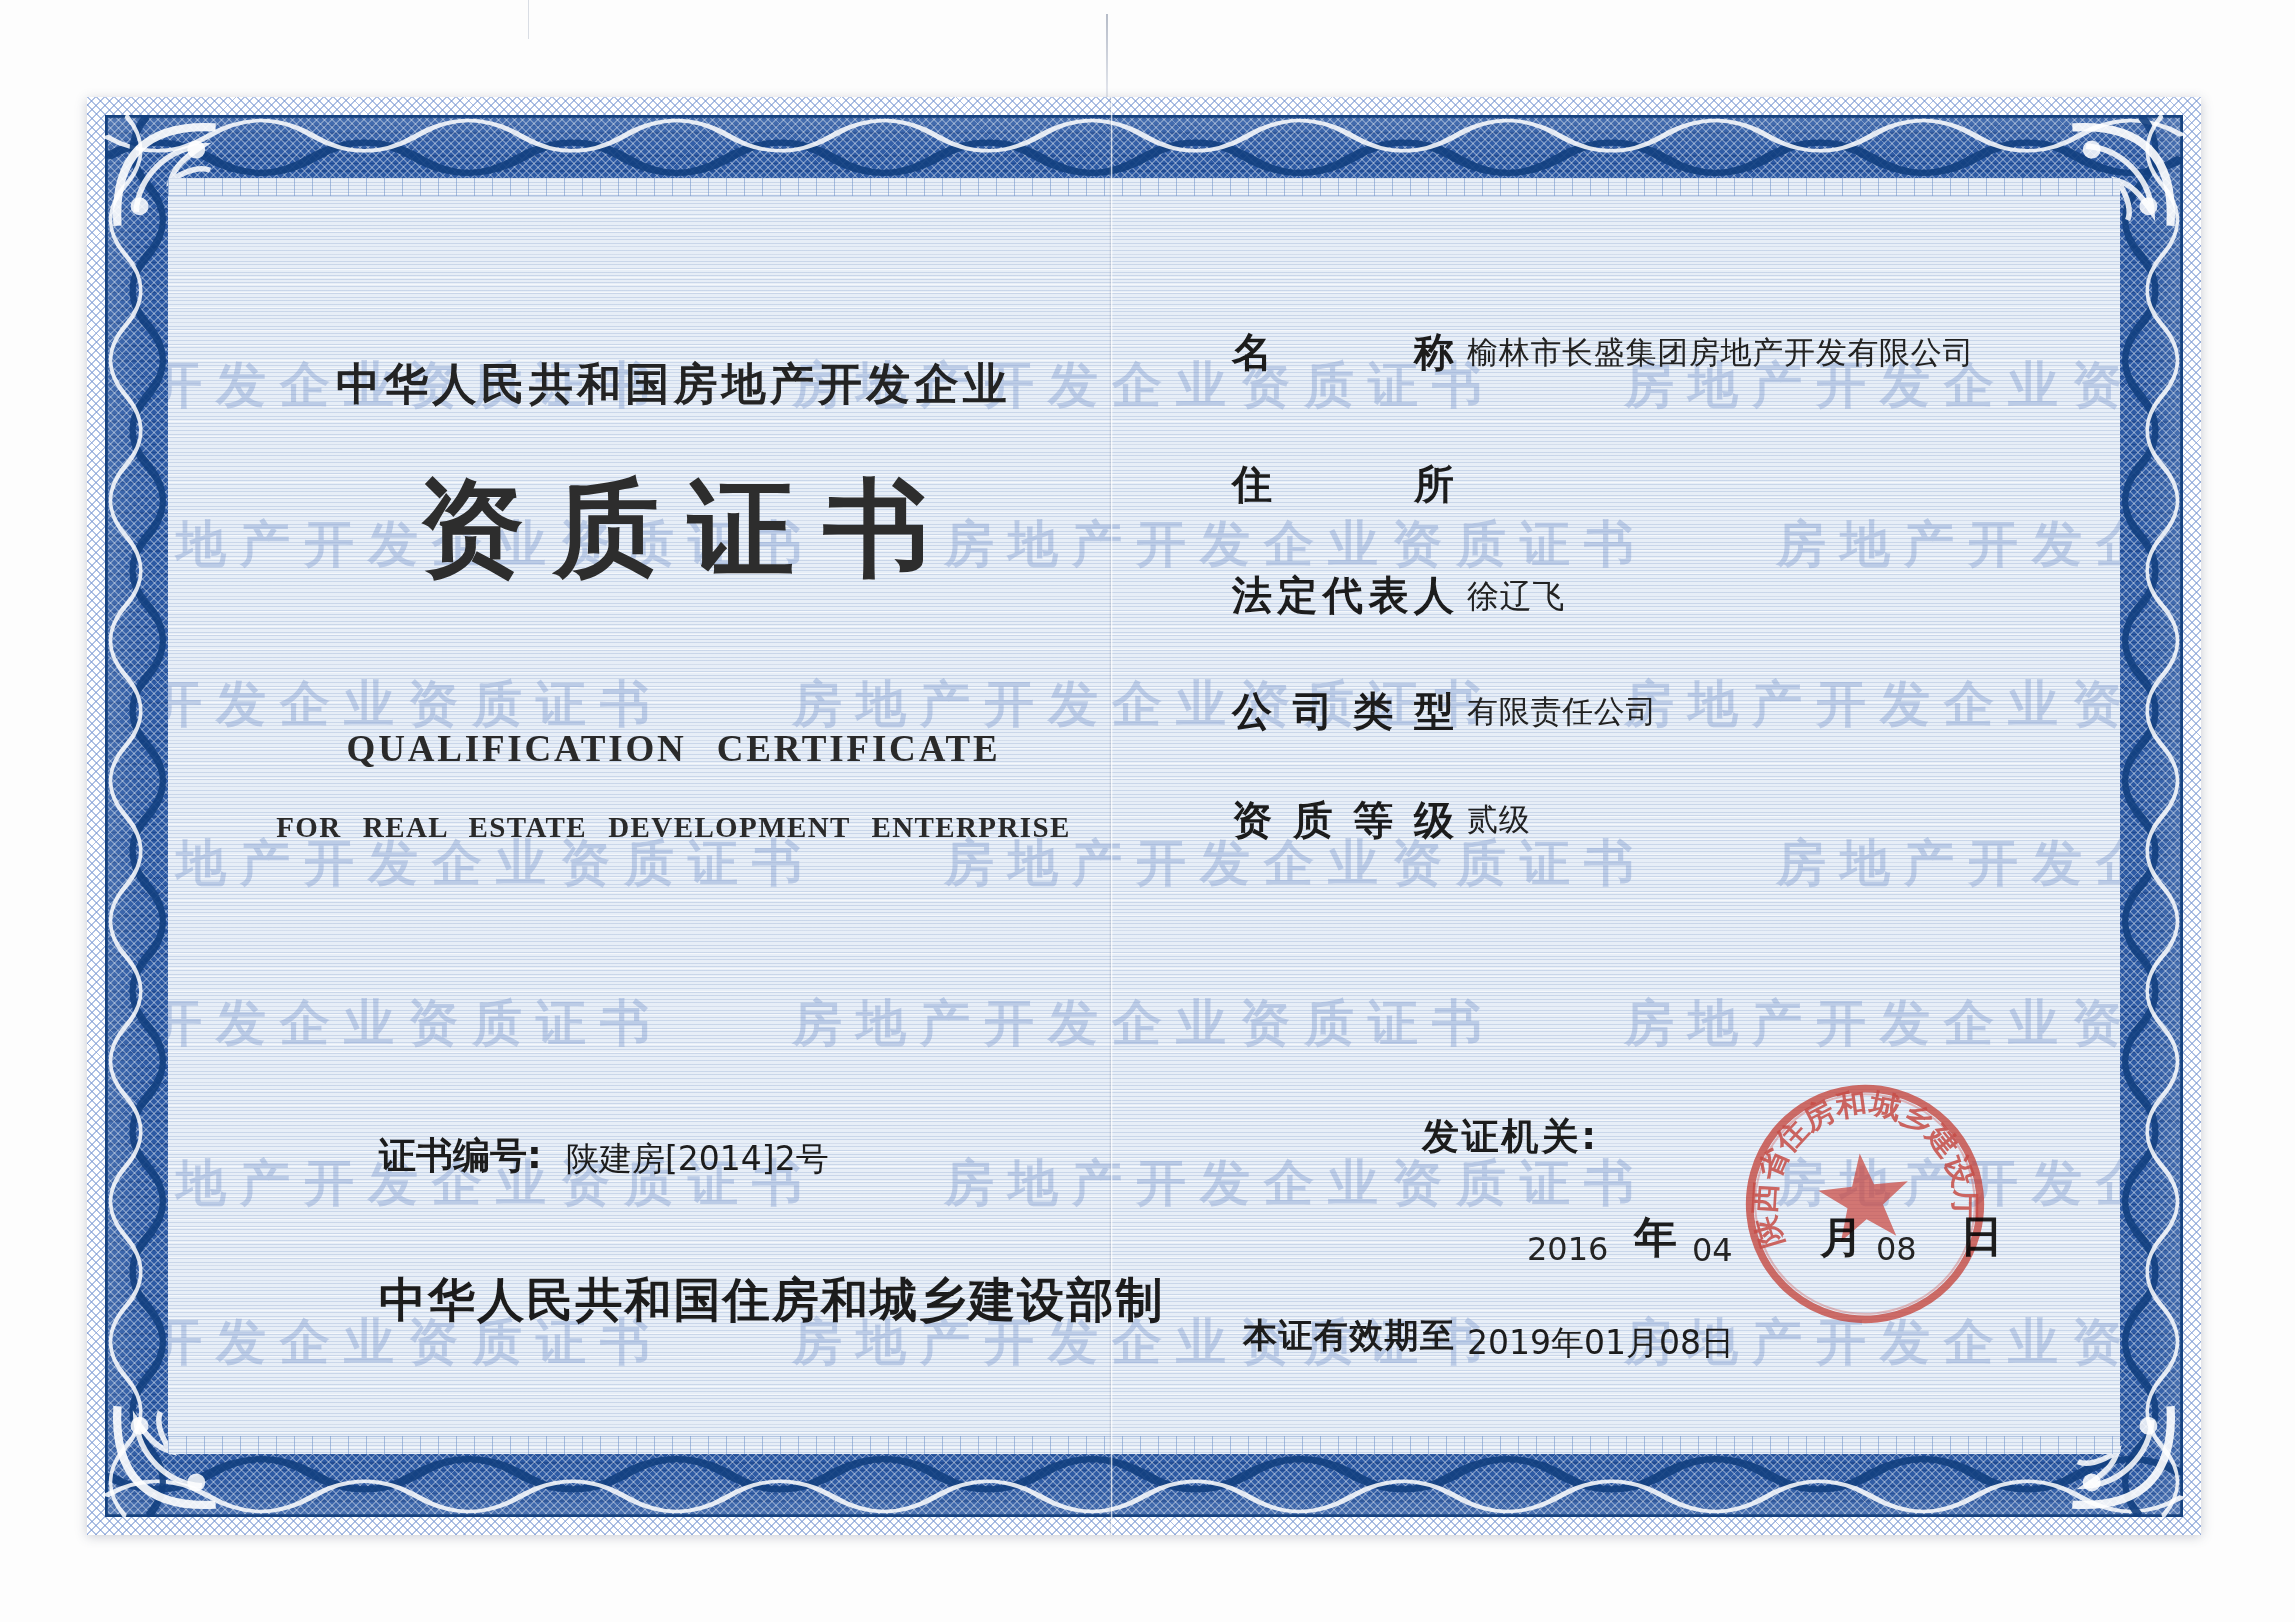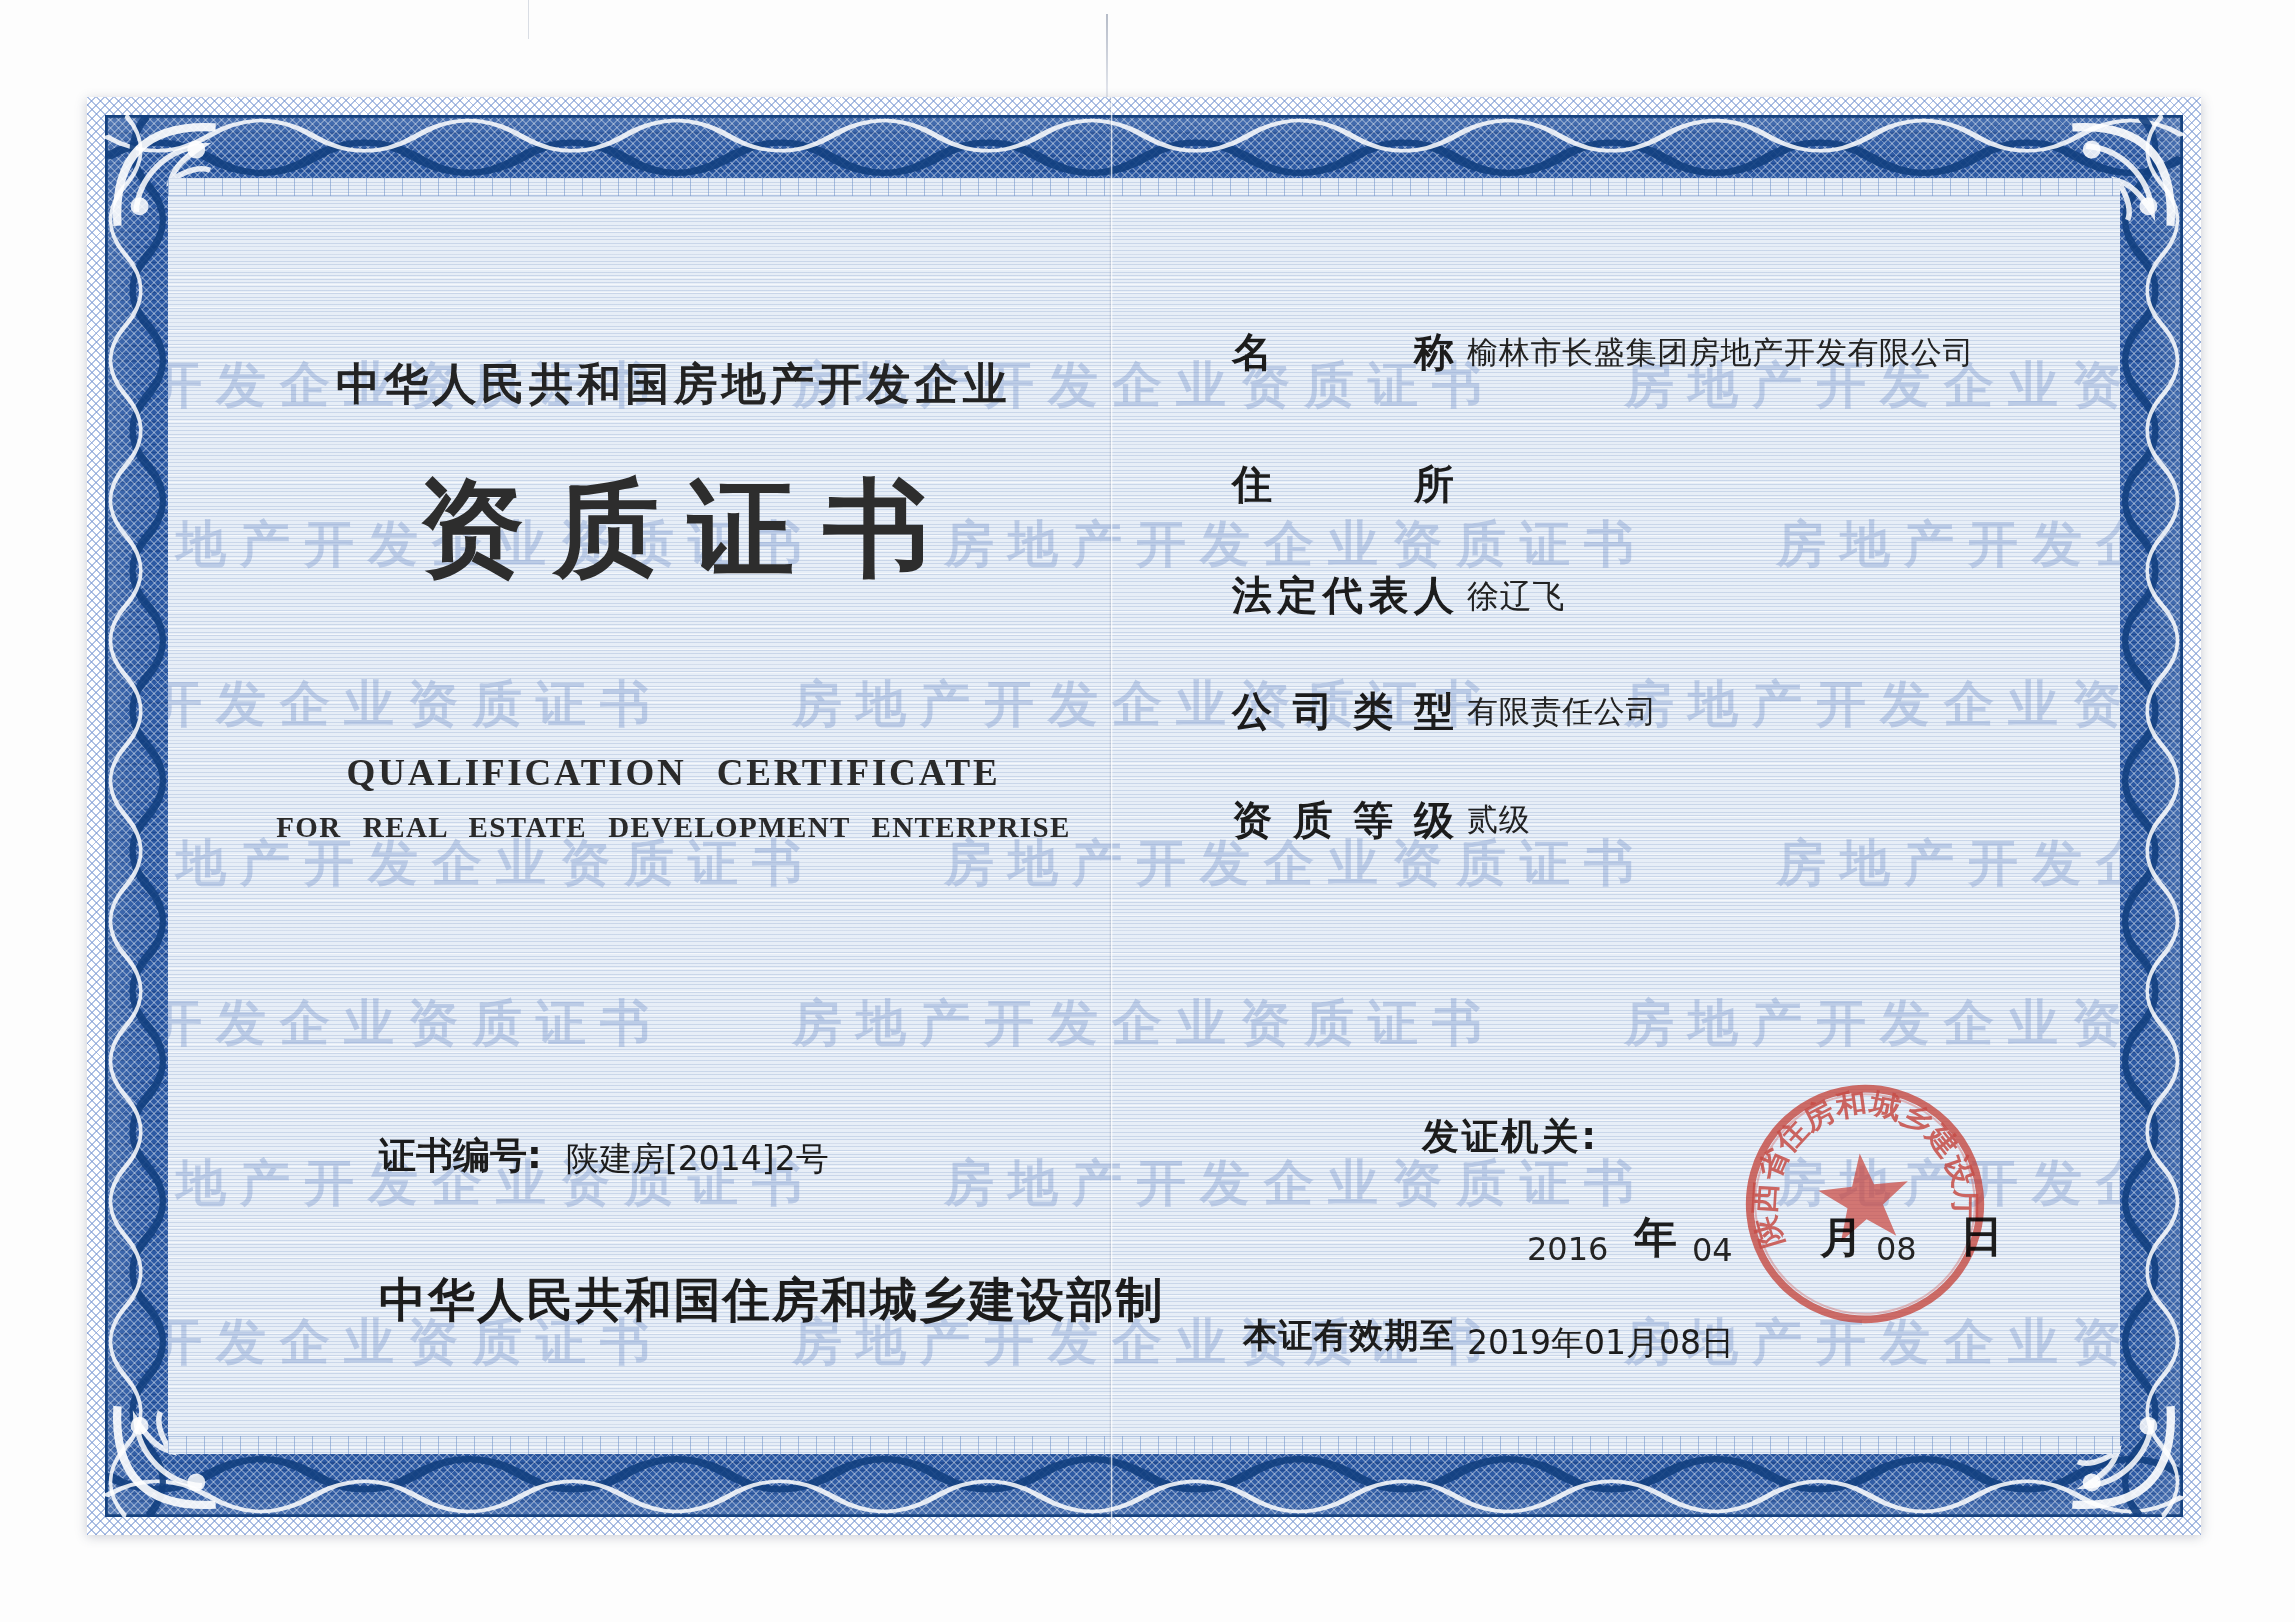--- a/index.html
+++ b/index.html
@@ -67,21 +67,21 @@
 
   
   .text-layer{position:absolute;inset:0;z-index:4;color:#1c1c1c;}
   .abs{position:absolute;}
   .cn{font-family:"DejaVu Sans","Liberation Sans",sans-serif;}
   .en{font-family:"Liberation Serif","DejaVu Serif",serif;}
 
   .lp-center{left:118px;width:937px;text-align:center;}
   .title-cn{top:258px;font-size:44px;font-weight:bold;letter-spacing:4.2px;color:#232323;}
   .title-big{top:361px;font-size:106px;font-weight:bold;letter-spacing:29px;text-indent:29px;color:#2d2d2d;}
-  .en1{top:630px;font-size:37px;font-weight:bold;letter-spacing:2.8px;word-spacing:18px;color:#2a2a2a;margin-top:24px;}
+  .en1{top:630px;font-size:37px;font-weight:bold;letter-spacing:2.8px;word-spacing:18px;color:#2a2a2a;}
   .en2{top:714px;font-size:29px;font-weight:bold;letter-spacing:1.4px;word-spacing:12.5px;color:#2a2a2a;}
   .en3{top:768px;font-size:29px;font-weight:bold;letter-spacing:1.4px;word-spacing:9.7px;color:#2a2a2a;}
 
   .certno-label{left:292px;top:1034px;font-size:37px;font-weight:bold;}
   .certno-value{left:479px;top:1040px;font-size:33px;font-weight:500;}
   .made-by{left:292px;top:1172px;font-size:47px;font-weight:bold;letter-spacing:2.1px;}
 
   .flabel{left:1145px;width:222px;font-size:40px;font-weight:bold;
           text-align:justify;text-align-last:justify;}
   .fvalue{left:1380px;font-size:31px;font-weight:500;letter-spacing:0.7px;color:#222;}

